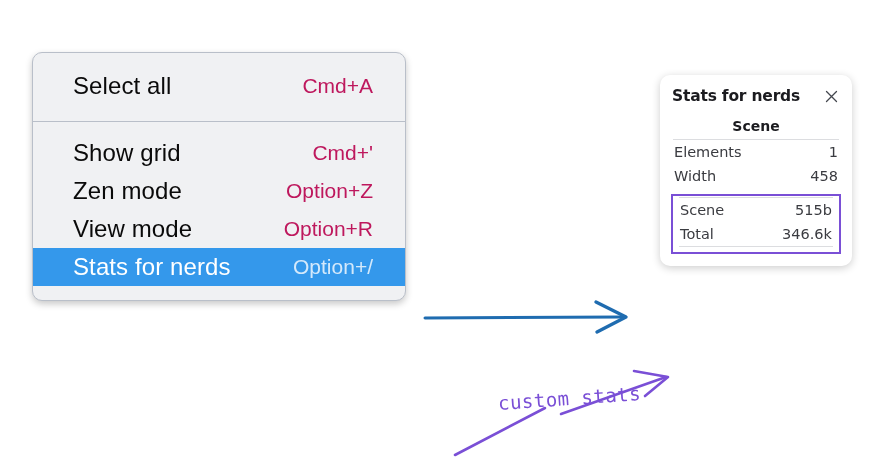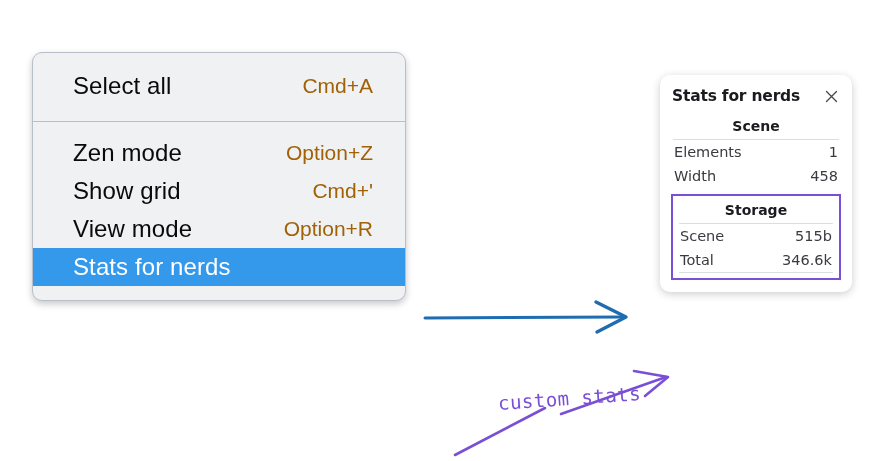--- a/index.html
+++ b/index.html
@@ -59,21 +59,21 @@
     cursor: default;
   }
   .menu-item .label {
     font-size: 24px;
     color: #0a0a0a;
     letter-spacing: 0.1px;
     white-space: nowrap;
   }
   .menu-item .shortcut {
     font-size: 21px;
-    color: #a16207;
+    color: #be185d;
     white-space: nowrap;
   }
   .menu-item.selected {
     background: #3498eb;
   }
   .menu-item.selected .label {
     color: #ffffff;
   }
   .menu-item.selected .shortcut {
     color: #d4e9fb;
@@ -182,33 +182,34 @@
       <div class="menu-item">
         <span class="label">Select all</span>
         <span class="shortcut">Cmd+A</span>
       </div>
     </div>
 
     <div class="menu-sep"></div>
 
     <div class="menu-group group-bottom">
       <div class="menu-item">
+        <span class="label">Show grid</span>
+        <span class="shortcut">Cmd+'</span>
+      </div>
+      <div class="menu-item">
         <span class="label">Zen mode</span>
         <span class="shortcut">Option+Z</span>
       </div>
       <div class="menu-item">
-        <span class="label">Show grid</span>
-        <span class="shortcut">Cmd+'</span>
-      </div>
-      <div class="menu-item">
         <span class="label">View mode</span>
         <span class="shortcut">Option+R</span>
       </div>
       <div class="menu-item selected">
         <span class="label">Stats for nerds</span>
+        <span class="shortcut">Option+/</span>
       </div>
     </div>
 
   </div>
 
   <div class="stats-panel">
 
     <div class="stats-header">
       <span class="stats-title">Stats for nerds</span>
       <span class="close-icon">
@@ -227,21 +228,20 @@
       </div>
       <div class="stat-row">
         <span class="k">Width</span>
         <span class="v">458</span>
       </div>
     </div>
 
     <div class="boxed">
 
       <div>
-        <div class="section-head">Storage</div>
         <div class="hr"></div>
         <div class="stat-row">
           <span class="k">Scene</span>
           <span class="v">515b</span>
         </div>
         <div class="stat-row">
           <span class="k">Total</span>
           <span class="v">346.6k</span>
         </div>
       </div>

